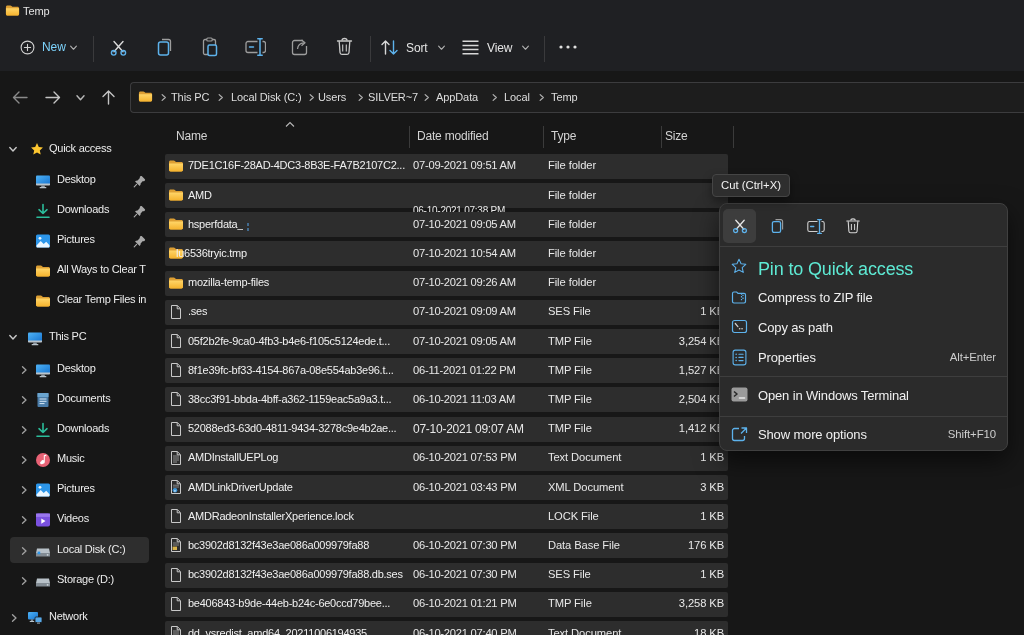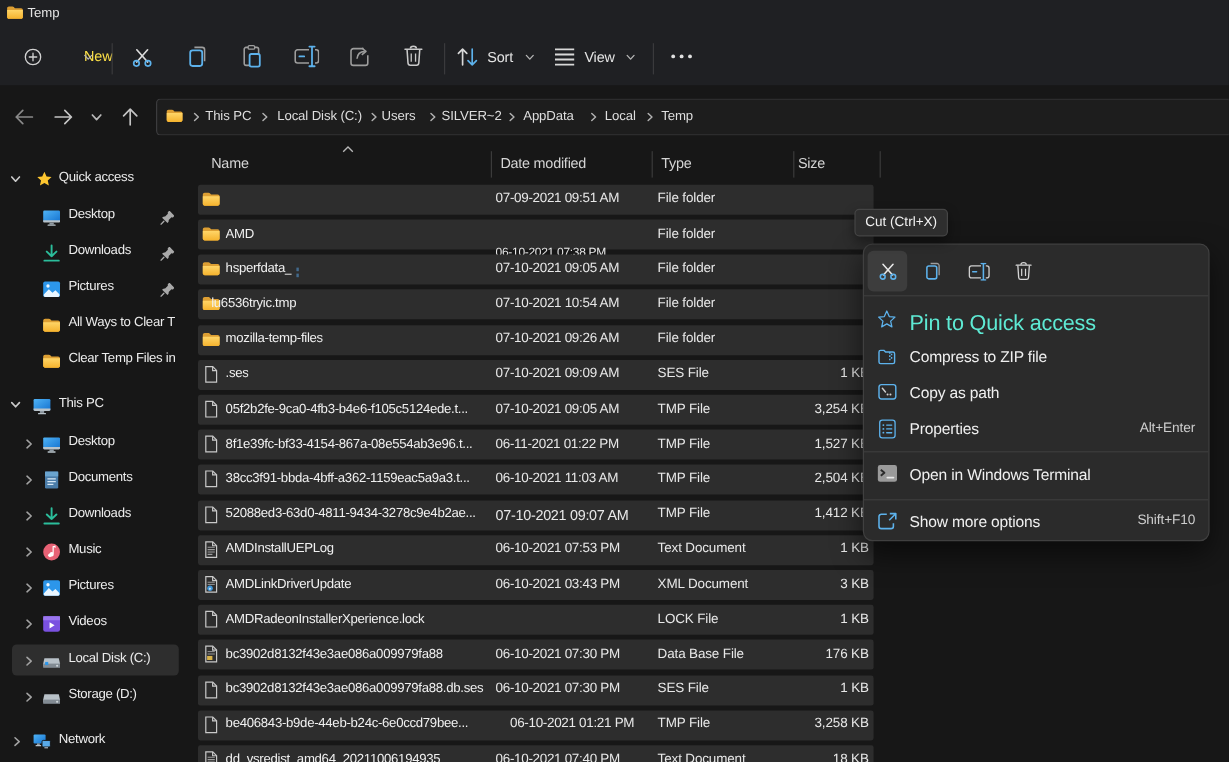--- a/index.html
+++ b/index.html
@@ -22,21 +22,21 @@
 <div class="abs" style="left:0;top:0;width:1024px;height:71px;background:#1f2023"></div>
 <svg class="abs" style="left:5px;top:3px" width="15" height="15" viewBox="0 0 16 16">
 <path d="M1 4.2c0-.9.7-1.6 1.6-1.6h3.2c.4 0 .8.2 1.1.5l1 1h5.5c.9 0 1.6.7 1.6 1.6v6.1c0 .9-.7 1.6-1.6 1.6H2.6c-.9 0-1.6-.7-1.6-1.6z" fill="#dd9f33"></path>
 <path d="M1 5.6h14v6.2c0 .9-.7 1.6-1.6 1.6H2.6c-.9 0-1.6-.7-1.6-1.6z" fill="url(#fg)"></path>
     </svg>
 <div class="abs" style="left:23px;top:5px;font-size:11px;color:#e4e4e4;letter-spacing:-0.1px;white-space:nowrap;">Temp</div>
 <svg class="abs" style="left:20px;top:40px" width="15" height="15" viewBox="0 0 15 15">
 <circle cx="7.5" cy="7.5" r="6.4" fill="none" stroke="#d2d2d2" stroke-width="1.1"></circle>
 <path d="M7.5 4.4v6.2M4.4 7.5h6.2" stroke="#d2d2d2" stroke-width="1.1" stroke-linecap="round"></path>
     </svg>
-<div class="abs" style="left:42px;top:40px;font-size:12px;color:#fde047;letter-spacing:-0.1px;white-space:nowrap;margin-left:28px;">New</div>
+<div class="abs" style="left:42px;top:40px;font-size:12px;color:#7dd3fc;letter-spacing:-0.1px;white-space:nowrap;">New</div>
 <svg class="abs" style="left:69px;top:43px" width="9" height="9" viewBox="0 0 10 10">
 <path d="M1.8 3.5L5 7l3.2-3.5" fill="none" stroke="#b5b5b5" stroke-width="1.2" stroke-linecap="round" stroke-linejoin="round"></path>
     </svg>
 <div class="abs" style="left:93px;top:36px;width:1px;height:26px;background:#3a3a3c"></div>
 <div class="abs" style="left:370px;top:36px;width:1px;height:26px;background:#3a3a3c"></div>
 <div class="abs" style="left:544px;top:36px;width:1px;height:26px;background:#3a3a3c"></div>
 <svg class="abs" style="left:108px;top:37px" width="21" height="21" viewBox="0 0 21 21">
 <path d="M6 4.5l9 10.2M15 4.5L6 14.7" stroke="#dadada" stroke-width="1.4" stroke-linecap="round"></path>
 <circle cx="5.7" cy="15.8" r="2.3" fill="none" stroke="#5db2ec" stroke-width="1.4"></circle>
 <circle cx="15.3" cy="15.8" r="2.3" fill="none" stroke="#5db2ec" stroke-width="1.4"></circle>
@@ -111,21 +111,21 @@
 <path d="M3.5 1.8L7 5l-3.5 3.2" fill="none" stroke="#b0b0b0" stroke-width="1.4" stroke-linecap="round" stroke-linejoin="round"></path>
     </svg>
 <div class="abs" style="left:231px;top:91px;font-size:11px;color:#dedede;letter-spacing:-0.1px;white-space:nowrap;">Local Disk (C:)</div>
 <svg class="abs" style="left:307px;top:93px" width="9" height="9" viewBox="0 0 10 10">
 <path d="M3.5 1.8L7 5l-3.5 3.2" fill="none" stroke="#b0b0b0" stroke-width="1.4" stroke-linecap="round" stroke-linejoin="round"></path>
     </svg>
 <div class="abs" style="left:318px;top:91px;font-size:11px;color:#dedede;letter-spacing:-0.1px;white-space:nowrap;">Users</div>
 <svg class="abs" style="left:356px;top:93px" width="9" height="9" viewBox="0 0 10 10">
 <path d="M3.5 1.8L7 5l-3.5 3.2" fill="none" stroke="#b0b0b0" stroke-width="1.4" stroke-linecap="round" stroke-linejoin="round"></path>
     </svg>
-<div class="abs" style="left:368px;top:91px;font-size:11px;color:#dedede;letter-spacing:-0.1px;white-space:nowrap;">SILVER~2</div>
+<div class="abs" style="left:368px;top:91px;font-size:11px;color:#dedede;letter-spacing:-0.1px;white-space:nowrap;">SILVER~7</div>
 <svg class="abs" style="left:422px;top:93px" width="9" height="9" viewBox="0 0 10 10">
 <path d="M3.5 1.8L7 5l-3.5 3.2" fill="none" stroke="#b0b0b0" stroke-width="1.4" stroke-linecap="round" stroke-linejoin="round"></path>
     </svg>
 <div class="abs" style="left:436px;top:91px;font-size:11px;color:#dedede;letter-spacing:-0.1px;white-space:nowrap;text-align:center;">AppData</div>
 <svg class="abs" style="left:490px;top:93px" width="9" height="9" viewBox="0 0 10 10">
 <path d="M3.5 1.8L7 5l-3.5 3.2" fill="none" stroke="#b0b0b0" stroke-width="1.4" stroke-linecap="round" stroke-linejoin="round"></path>
     </svg>
 <div class="abs" style="left:504px;top:91px;font-size:11px;color:#dedede;letter-spacing:-0.1px;white-space:nowrap;">Local</div>
 <svg class="abs" style="left:537px;top:93px" width="9" height="9" viewBox="0 0 10 10">
 <path d="M3.5 1.8L7 5l-3.5 3.2" fill="none" stroke="#b0b0b0" stroke-width="1.4" stroke-linecap="round" stroke-linejoin="round"></path>
@@ -282,20 +282,21 @@
 <div class="abs" style="left:661px;top:126px;width:1px;height:22px;background:#3b3b3b"></div>
 <div class="abs" style="left:733px;top:126px;width:1px;height:22px;background:#3b3b3b"></div>
 <div class="abs" style="left:417px;top:129px;font-size:12px;color:#d4d4d4;letter-spacing:-0.2px;white-space:nowrap;">Date modified</div>
 <div class="abs" style="left:551px;top:129px;font-size:12px;color:#d4d4d4;letter-spacing:-0.2px;white-space:nowrap;">Type</div>
 <div class="abs" style="left:665px;top:129px;font-size:12px;color:#d4d4d4;letter-spacing:-0.2px;white-space:nowrap;">Size</div>
 <div class="abs" style="left:165px;top:153.8px;width:563px;height:25px;background:#2d2d2d;border-radius:2px"></div>
 <svg class="abs" style="left:168px;top:157.8px" width="16" height="16" viewBox="0 0 16 16">
 <path d="M1 4.2c0-.9.7-1.6 1.6-1.6h3.2c.4 0 .8.2 1.1.5l1 1h5.5c.9 0 1.6.7 1.6 1.6v6.1c0 .9-.7 1.6-1.6 1.6H2.6c-.9 0-1.6-.7-1.6-1.6z" fill="#dd9f33"></path>
 <path d="M1 5.6h14v6.2c0 .9-.7 1.6-1.6 1.6H2.6c-.9 0-1.6-.7-1.6-1.6z" fill="url(#fg)"></path>
     </svg>
+<div class="abs" style="left:188px;top:159.3px;font-size:11px;color:#f0f0f0;letter-spacing:-0.25px;white-space:nowrap;max-width:218px;overflow:hidden">7DE1C16F-28AD-4DC3-8B3E-FA7B2107C2...</div>
 <div class="abs" style="left:413px;top:159.3px;font-size:11.2px;color:#e8e8e8;letter-spacing:-0.25px;white-space:nowrap;">07-09-2021 09:51 AM</div>
 <div class="abs" style="left:548px;top:159.3px;font-size:11.2px;color:#e8e8e8;letter-spacing:-0.1px;white-space:nowrap;">File folder</div>
 <div class="abs" style="left:165px;top:183.0px;width:563px;height:25px;background:#2d2d2d;border-radius:2px"></div>
 <svg class="abs" style="left:168px;top:187.0px" width="16" height="16" viewBox="0 0 16 16">
 <path d="M1 4.2c0-.9.7-1.6 1.6-1.6h3.2c.4 0 .8.2 1.1.5l1 1h5.5c.9 0 1.6.7 1.6 1.6v6.1c0 .9-.7 1.6-1.6 1.6H2.6c-.9 0-1.6-.7-1.6-1.6z" fill="#dd9f33"></path>
 <path d="M1 5.6h14v6.2c0 .9-.7 1.6-1.6 1.6H2.6c-.9 0-1.6-.7-1.6-1.6z" fill="url(#fg)"></path>
     </svg>
 <div class="abs" style="left:188px;top:188.5px;font-size:11px;color:#f0f0f0;letter-spacing:-0.25px;white-space:nowrap;max-width:218px;overflow:hidden">AMD</div>
 <div class="abs" style="left:413px;top:188.5px;font-size:10px;color:#e8e8e8;letter-spacing:-0.25px;white-space:nowrap;margin-top:16px;">06-10-2021 07:38 PM</div>
 <div class="abs" style="left:548px;top:188.5px;font-size:11.2px;color:#e8e8e8;letter-spacing:-0.1px;white-space:nowrap;">File folder</div>
@@ -418,21 +419,21 @@
 <div class="abs" style="left:188px;top:568.1px;font-size:11px;color:#f0f0f0;letter-spacing:-0.25px;white-space:nowrap;max-width:218px;overflow:hidden">bc3902d8132f43e3ae086a009979fa88.db.ses</div>
 <div class="abs" style="left:413px;top:568.1px;font-size:11.2px;color:#e8e8e8;letter-spacing:-0.25px;white-space:nowrap;">06-10-2021 07:30 PM</div>
 <div class="abs" style="left:548px;top:568.1px;font-size:11.2px;color:#e8e8e8;letter-spacing:-0.1px;white-space:nowrap;">SES File</div>
 <div class="abs" style="right:300px;top:568.1px;font-size:11.2px;color:#e8e8e8;letter-spacing:-0.1px;white-space:nowrap;">1 KB</div>
 <div class="abs" style="left:165px;top:591.8px;width:563px;height:25px;background:#2d2d2d;border-radius:2px"></div>
 <svg class="abs" style="left:168px;top:595.8px" width="16" height="16" viewBox="0 0 16 16">
 <path d="M3.5 1.5h5.8l3.2 3.2v9.8h-9z" fill="none" stroke="#c9c9c9" stroke-width="1"></path>
 <path d="M9.2 1.7v3.1h3.1" fill="none" stroke="#c9c9c9" stroke-width="1"></path>
     </svg>
 <div class="abs" style="left:188px;top:597.3px;font-size:11px;color:#f0f0f0;letter-spacing:-0.25px;white-space:nowrap;max-width:218px;overflow:hidden">be406843-b9de-44eb-b24c-6e0ccd79bee...</div>
-<div class="abs" style="left:413px;top:597.3px;font-size:11.2px;color:#e8e8e8;letter-spacing:-0.25px;white-space:nowrap;margin-left:12px;">06-10-2021 01:21 PM</div>
+<div class="abs" style="left:413px;top:597.3px;font-size:11.2px;color:#e8e8e8;letter-spacing:-0.25px;white-space:nowrap;">06-10-2021 01:21 PM</div>
 <div class="abs" style="left:548px;top:597.3px;font-size:11.2px;color:#e8e8e8;letter-spacing:-0.1px;white-space:nowrap;">TMP File</div>
 <div class="abs" style="right:300px;top:597.3px;font-size:11.2px;color:#e8e8e8;letter-spacing:-0.1px;white-space:nowrap;">3,258 KB</div>
 <div class="abs" style="left:165px;top:621.0px;width:563px;height:25px;background:#2d2d2d;border-radius:2px"></div>
 <svg class="abs" style="left:168px;top:625.0px" width="16" height="16" viewBox="0 0 16 16">
 <path d="M3.5 1.5h5.8l3.2 3.2v9.8h-9z" fill="none" stroke="#c9c9c9" stroke-width="1"></path>
 <path d="M9.2 1.7v3.1h3.1" fill="none" stroke="#c9c9c9" stroke-width="1"></path>
       <path d="M5 6h6M5 8h6M5 10h6M5 12h4" stroke="#9d9d9d" stroke-width="0.9"></path>
     </svg>
 <div class="abs" style="left:188px;top:626.5px;font-size:11px;color:#f0f0f0;letter-spacing:-0.25px;white-space:nowrap;max-width:218px;overflow:hidden">dd_vsredist_amd64_20211006194935</div>
 <div class="abs" style="left:413px;top:626.5px;font-size:11.2px;color:#e8e8e8;letter-spacing:-0.25px;white-space:nowrap;">06-10-2021 07:40 PM</div>

